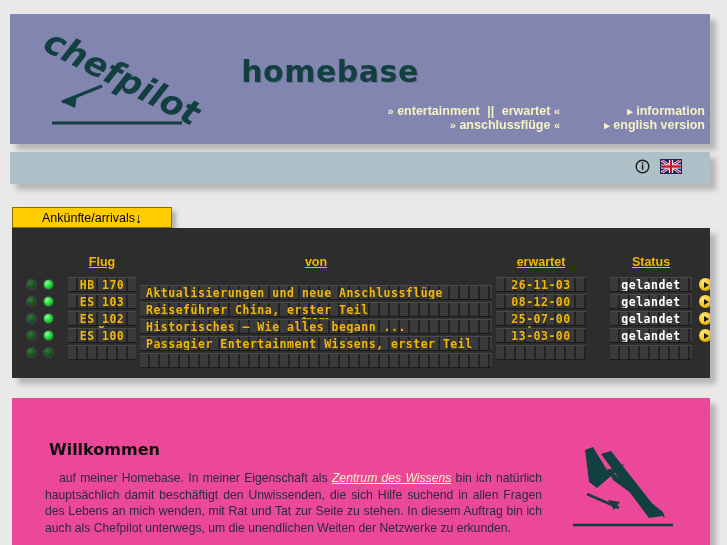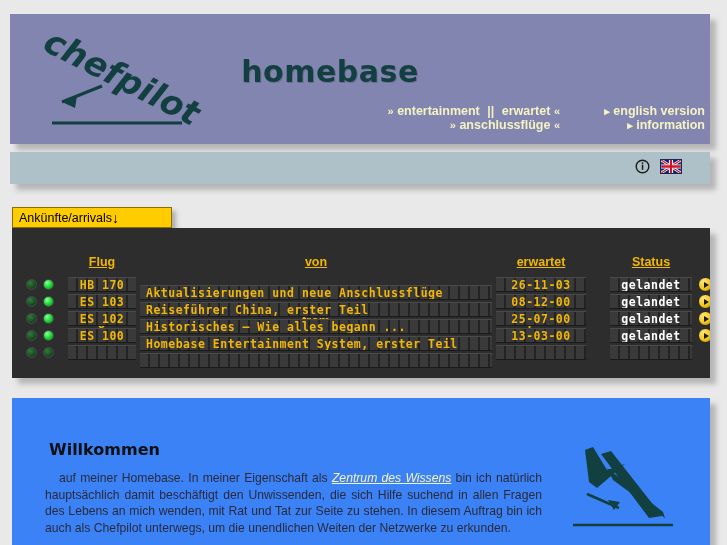--- a/index.html
+++ b/index.html
@@ -61,21 +61,21 @@
     position:absolute;right:28px;top:7px;display:flex;align-items:center;gap:10px;
   }
   .info-icon{display:block;}
   .uk-flag{display:block;border:1px solid #1b2a52;}
 
   
   .tab{
     position:absolute;left:12px;top:207px;width:160px;height:21px;
     background:#fc0;border:1px solid #8a7000;
     box-shadow:4px 4px 4px rgba(120,120,120,.5);
-    display:flex;align-items:center;justify-content:flex-start;
+    display:flex;align-items:center;justify-content:center;
     padding:0 6px;box-sizing:border-box;
   }
   .tab-label{color:#000;font-size:12.5px;font-family:"Liberation Sans",sans-serif;}
   .tab-arrow{font-size:14px;color:#000;font-weight:bold;line-height:1;}
 
   
   .board{
     position:absolute;left:12px;top:228px;width:698px;height:150px;
     background:#2d2d2d;
     box-shadow:6px 6px 5px rgba(120,120,120,.45);
@@ -137,21 +137,21 @@
     display:block;width:0;height:0;
     border-left:5px solid #1a1a1a;
     border-top:3.5px solid transparent;
     border-bottom:3.5px solid transparent;
     margin-left:2px;
   }
 
   
   .welcome{
     position:absolute;left:12px;top:398px;width:698px;height:147px;
-    background:#3b82f6;
+    background:#ec4899;
     box-shadow:6px 6px 5px rgba(120,120,120,.45);
     overflow:hidden;
   }
   .welcome h2{
     margin:0;position:absolute;left:37px;top:42px;
     color:#101010;font-size:16px;font-weight:bold;
     font-family:"DejaVu Sans",sans-serif;
   }
   .welcome p{
     margin:0;position:absolute;left:33px;top:72px;width:497px;
@@ -194,25 +194,25 @@
     <div class="nav-row">
       <span class="chev">»</span>
       <a href="#">anschlussflüge</a>
       <span class="chev">«</span>
     </div>
   </div>
 
   <div class="nav-right">
     <div>
       <span class="chev">▸</span>
-      <a href="#" style="color:#f5f2c4;text-decoration:none;">english version</a>
+      <a href="#" style="color:#f5f2c4;text-decoration:none;">information</a>
     </div>
     <div>
       <span class="chev">▸</span>
-      <a href="#" style="color:#f5f2c4;text-decoration:none;">information</a>
+      <a href="#" style="color:#f5f2c4;text-decoration:none;">english version</a>
     </div>
   </div>
 </div>
 
 <div class="light-bar">
   <div class="bar-icons">
     <span>
       <svg class="info-icon" width="15" height="15" viewBox="0 0 15 15">
         <circle cx="7.5" cy="7.5" r="6.3" fill="none" stroke="#1b1b1b" stroke-width="1.4"></circle>
         <rect x="6.8" y="5.6" width="1.5" height="5.2" fill="#1b1b1b"></rect>
@@ -300,21 +300,21 @@
           <i></i>
         </div>
     </div>
 
     <div class="row">
       <div class="leds">
         <span class="led off"></span>
         <span class="led on"></span>
       </div>
       <div class="flap center col-flug">ES 100</div>
-      <div class="flap leftpad col-von">Homebase Entertainment System, erster Teil</div>
+      <div class="flap leftpad col-von">Passagier Entertainment Wissens, erster Teil</div>
       <div class="flap center col-exp">13-03-00</div>
       <div class="flap status col-stat">gelandet</div>
       <div class="playbtn">
           <i></i>
         </div>
     </div>
 
     <div class="row">
       <div class="leds">
         <span class="led off"></span>

